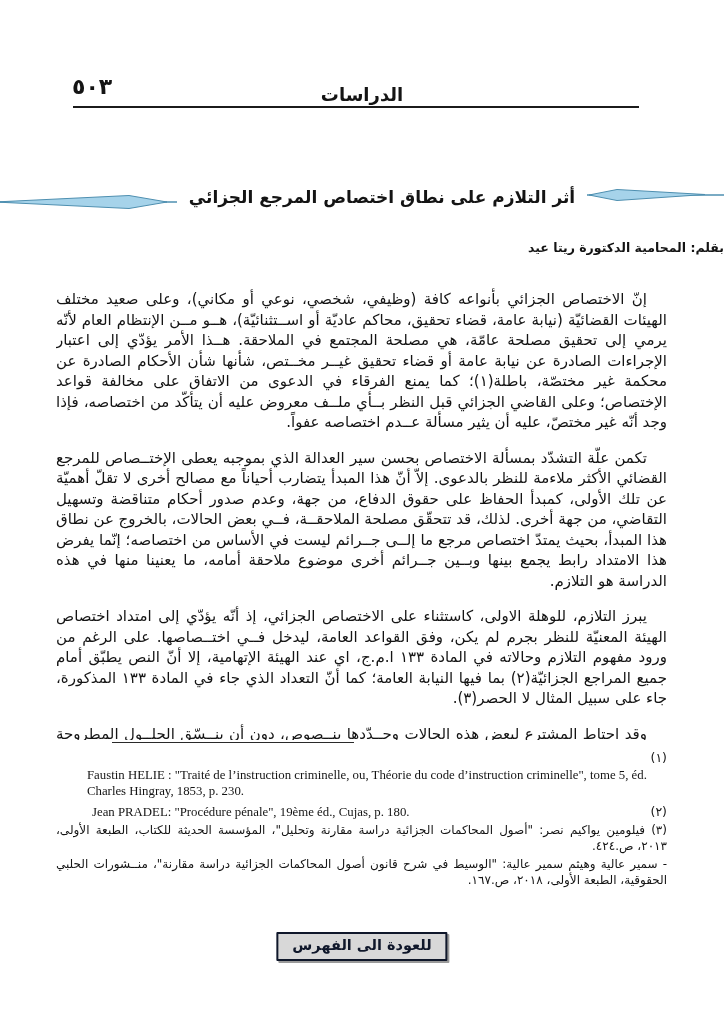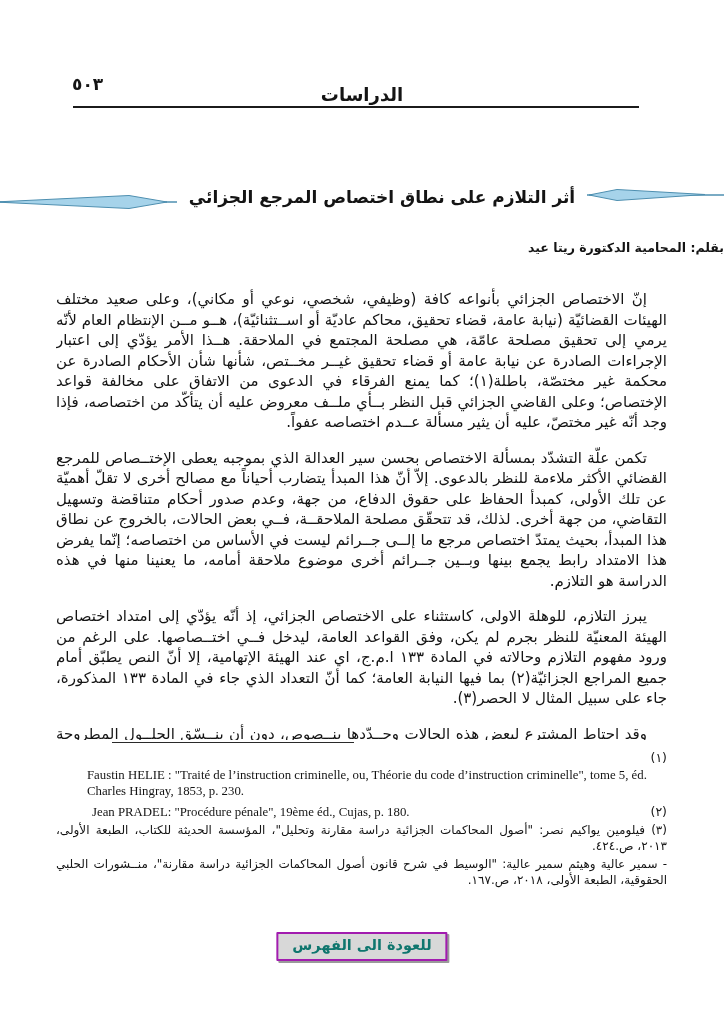--- a/index.html
+++ b/index.html
@@ -3,21 +3,21 @@
 <meta charset="utf-8">
 <style>
   html,body{margin:0;padding:0;background:#ededed;}
   .page{
     position:relative;width:724px;height:1024px;margin:0 auto;
     background:#ffffff;color:#141414;
     font-family:"DejaVu Sans", sans-serif;direction:rtl;overflow:hidden;
     box-shadow:0 0 4px rgba(0,0,0,.25);
   }
   
-  .page-number{position:absolute;top:74px;left:72px;font-size:17px;font-weight:bold;
+  .page-number{position:absolute;top:74px;left:72px;font-size:22px;font-weight:bold;
     letter-spacing:6px;direction:ltr;}
   .journal-title{position:absolute;top:84px;left:0;right:0;text-align:center;
     font-size:18px;font-weight:bold;}
   .header-rule{position:absolute;top:106px;left:73px;width:566px;height:0;
     border-top:2px solid #1b1b1b;}
   
   .title-row{position:absolute;top:180px;left:28px;right:28px;height:34px;
     display:flex;align-items:center;justify-content:center;gap:12px;}
   .title-text{font-size:17px;font-weight:bold;white-space:nowrap;}
   .deco{flex:0 0 auto;display:block;}
@@ -41,23 +41,23 @@
   .fn-marker-line,.fn2-marker{font-family:"DejaVu Sans", sans-serif;}
   .fn-french{direction:ltr;text-align:left;font-family:"Liberation Serif", serif;
     font-size:12.8px;line-height:16.5px;margin-left:31px;margin-top:1px;}
   .fn2-row{direction:ltr;display:flex;justify-content:space-between;align-items:baseline;
     font-family:"Liberation Serif", serif;font-size:12.8px;margin-left:36px;margin-top:4px;}
   .fn2-marker{font-size:12.5px;}
   .fn-arabic p{margin:3px 0 0 0;text-align:justify;}
   
   .return-button{
     position:absolute;top:932px;left:50%;transform:translateX(-50%);
-    background:#d8d8d8;border:2px solid #a21caf;border-radius:1px;
+    background:#d8d8d8;border:2px solid #0f172a;border-radius:1px;
     padding:3px 14px 6px;font-size:14.5px;font-weight:bold;
-    font-family:"DejaVu Sans", sans-serif;color:#0f766e;cursor:pointer;
+    font-family:"DejaVu Sans", sans-serif;color:#0f172a;cursor:pointer;
     box-shadow:2px 2px 0 #9a9a9a;
   }
 </style>
 </head>
 <body>
 
 <div class="page">
 
   <div class="page-number">٥٠٣</div>
   <div class="journal-title">الدراسات</div>

